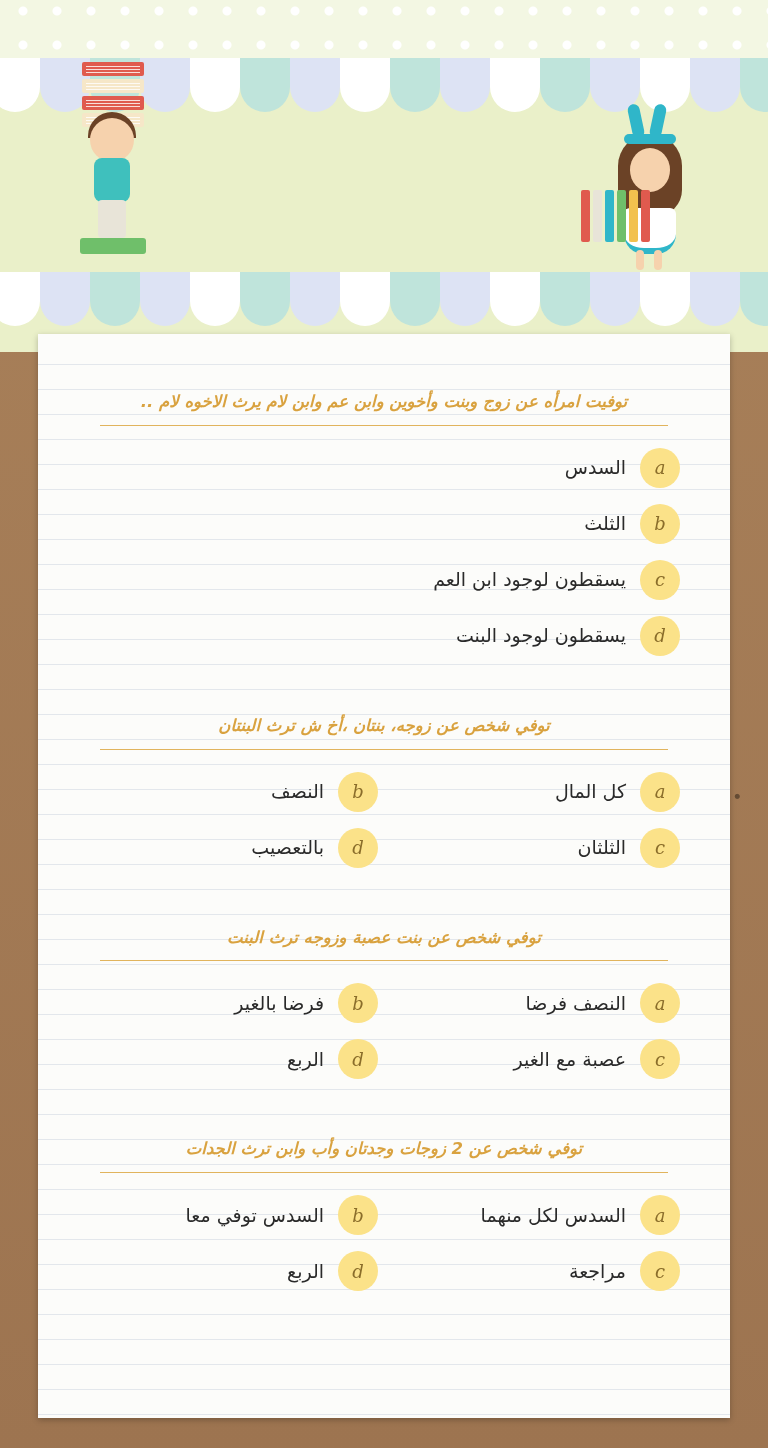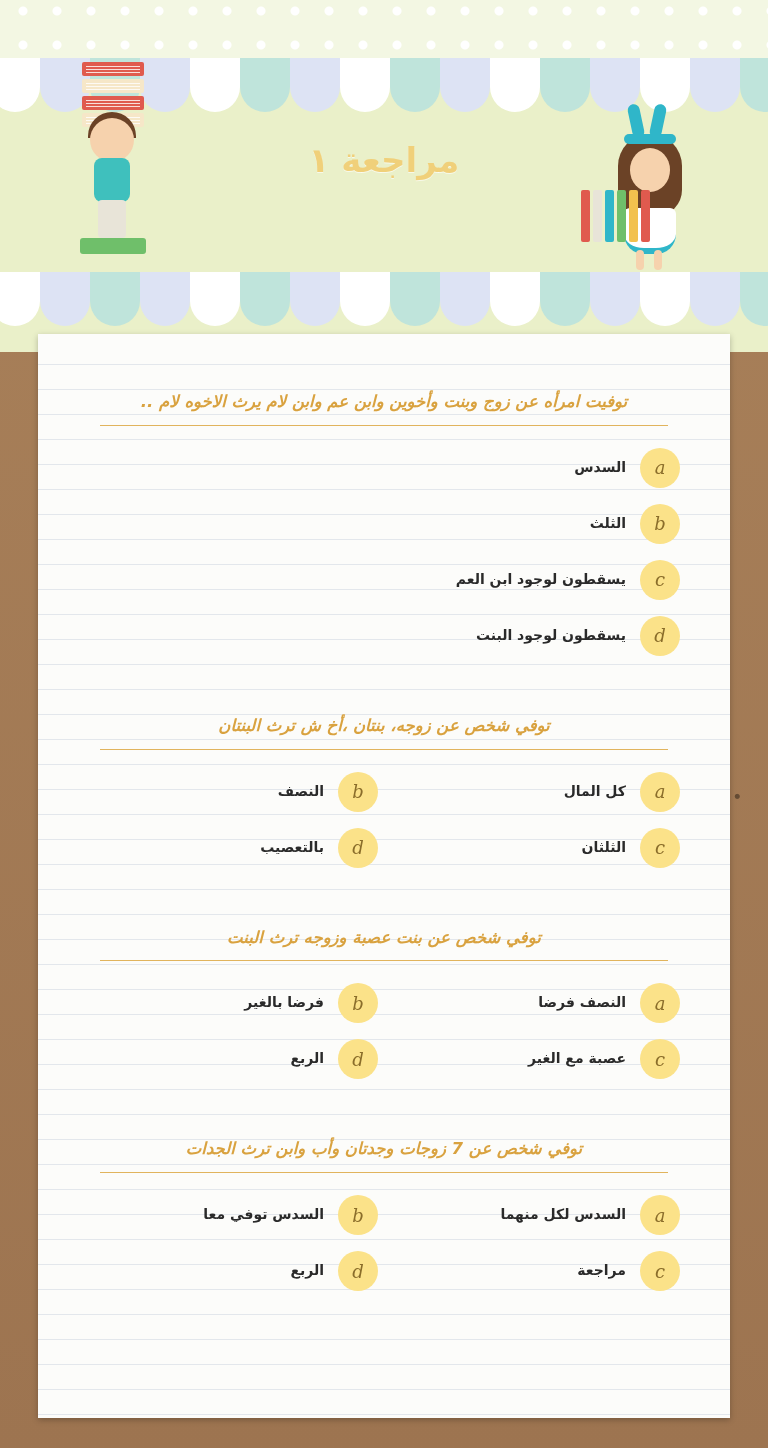--- a/index.html
+++ b/index.html
@@ -149,24 +149,23 @@
     width: 40px; height: 40px; border-radius: 50%;
     background: #fbe289;
     color: #8a6d2a;
     font-size: 18px;
     font-style: italic;
     font-family: "DejaVu Serif", "Liberation Serif", serif;
     display: flex; align-items: center; justify-content: center;
     margin-left: 14px;
   }
   .opt-text {
-    font-size: 14px;
+    font-size: 19px;
     color: #2a2a2a;
     line-height: 1.4;
-    font-weight: bold;
   }
 </style>
 </head>
 <body>
 
 <div class="kraft"></div>
 
 <div class="header">
   <div class="header-dots"></div>
 
@@ -182,21 +181,20 @@
       <div class="sc white"></div>
     <div class="sc lav"></div>
       <div class="sc mint"></div>
       <div class="sc white"></div>
     <div class="sc lav"></div>
       <div class="sc mint"></div>
       <div class="sc lav"></div>
     <div class="sc white"></div>
   </div>
 
-  <div class="header-title">مراجعة ١</div>
 
   <div class="char boy">
     <div class="book-stack">
       <div class="bk red"></div>
       <div class="bk cream"></div>
       <div class="bk red"></div>
       <div class="bk cream"></div>
     </div>
     <div class="boy-hair"></div>
     <div class="boy-head"></div>
@@ -304,21 +302,21 @@
             <span class="bullet">c</span>
             <span class="opt-text">عصبة مع الغير</span>
           </div>
           <div class="option">
             <span class="bullet">d</span>
             <span class="opt-text">الربع</span>
           </div>
         </div>
       </div>
       <div class="question-block">
-        <div class="q-title">توفي شخص عن 7 زوجات وجدتان وأب وابن ترث الجدات</div>
+        <div class="q-title">توفي شخص عن 2 زوجات وجدتان وأب وابن ترث الجدات</div>
         <div class="options two-col">
           <div class="option">
             <span class="bullet">a</span>
             <span class="opt-text">السدس لكل منهما</span>
           </div>
           <div class="option">
             <span class="bullet">b</span>
             <span class="opt-text">السدس توفي معا</span>
           </div>
           <div class="option">

